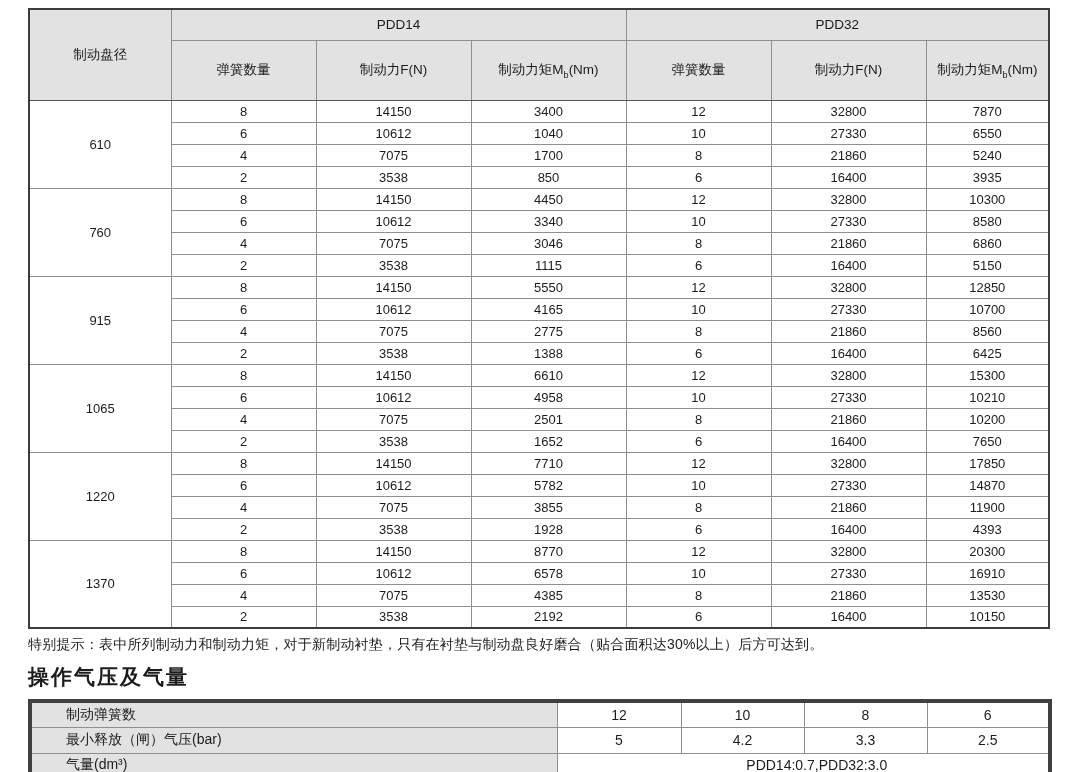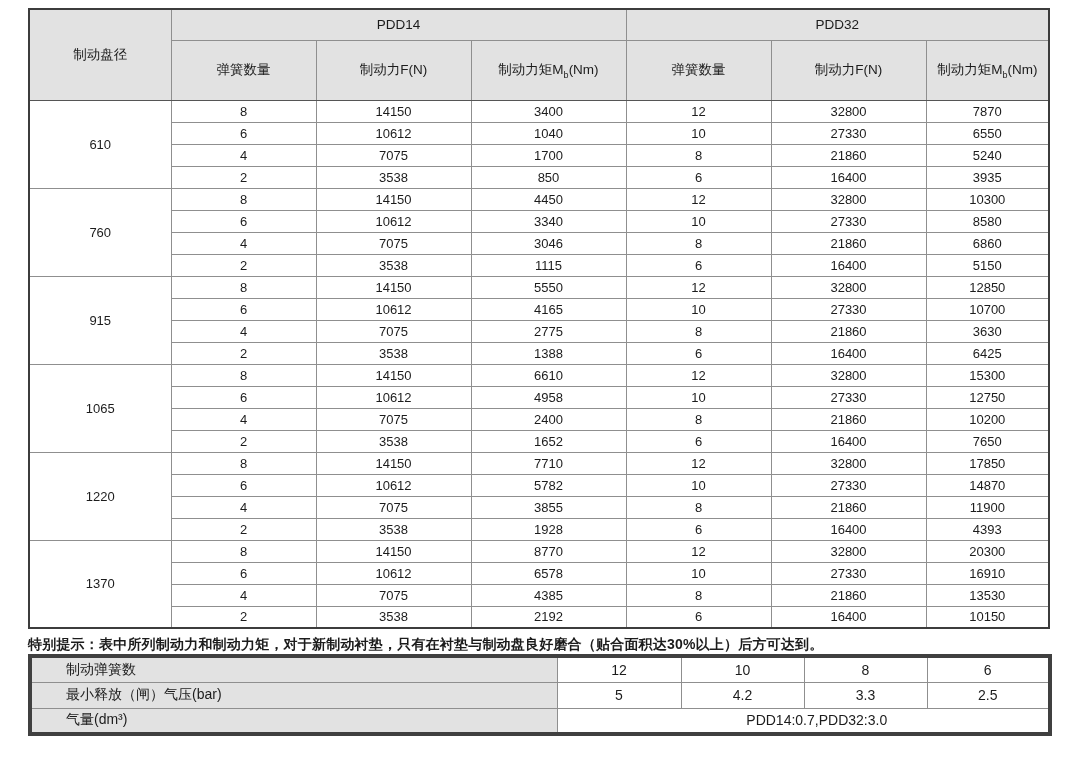--- a/index.html
+++ b/index.html
@@ -27,21 +27,21 @@
   .main-table thead tr.sub-row th { height:60px; border-bottom:1.5px solid #555; }
   .main-table thead th.disc-head { border-bottom:1.5px solid #555; }
   .main-table tbody td { height:22px; padding:1px 2px; }
   .main-table tbody tr.group-start td { border-top:1.5px solid #5a5a5a; }
   sub.tq { font-size:9px; line-height:1; }
 
   
   .note {
     margin:7px 0 0 0;
     font-size:14px;
-    font-weight:bold;
+    font-weight:normal;
     letter-spacing:0.2px;
     white-space:nowrap;
   }
   .section-title {
     margin:9px 0 8px 0;
     font-size:21px;
     font-weight:bold;
     letter-spacing:2px;
   }
 
@@ -177,21 +177,21 @@
           <td>10</td>
           <td>27330</td>
           <td>10700</td>
         </tr>
         <tr>
           <td>4</td>
           <td>7075</td>
           <td>2775</td>
           <td>8</td>
           <td>21860</td>
-          <td>3630</td>
+          <td>8560</td>
         </tr>
         <tr>
           <td>2</td>
           <td>3538</td>
           <td>1388</td>
           <td>6</td>
           <td>16400</td>
           <td>6425</td>
         </tr>
         <tr class="group-start">
@@ -202,26 +202,26 @@
           <td>12</td>
           <td>32800</td>
           <td>15300</td>
         </tr>
         <tr>
           <td>6</td>
           <td>10612</td>
           <td>4958</td>
           <td>10</td>
           <td>27330</td>
-          <td>12750</td>
-        </tr>
-        <tr>
-          <td>4</td>
-          <td>7075</td>
-          <td>2400</td>
+          <td>10210</td>
+        </tr>
+        <tr>
+          <td>4</td>
+          <td>7075</td>
+          <td>2501</td>
           <td>8</td>
           <td>21860</td>
           <td>10200</td>
         </tr>
         <tr>
           <td>2</td>
           <td>3538</td>
           <td>1652</td>
           <td>6</td>
           <td>16400</td>
@@ -291,20 +291,21 @@
           <td>2192</td>
           <td>6</td>
           <td>16400</td>
           <td>10150</td>
         </tr>
       </tbody>
   </table>
 
   <p class="note">特别提示：表中所列制动力和制动力矩，对于新制动衬垫，只有在衬垫与制动盘良好磨合（贴合面积达30%以上）后方可达到。</p>
 
+  <h2 class="section-title">操作气压及气量</h2>
 
   <table class="pressure-table">
     <colgroup>
       <col style="width:527px">
         <col style="width:124px">
         <col style="width:123px">
         <col style="width:123px">
         <col style="width:123px">
     </colgroup>
     <tbody>

